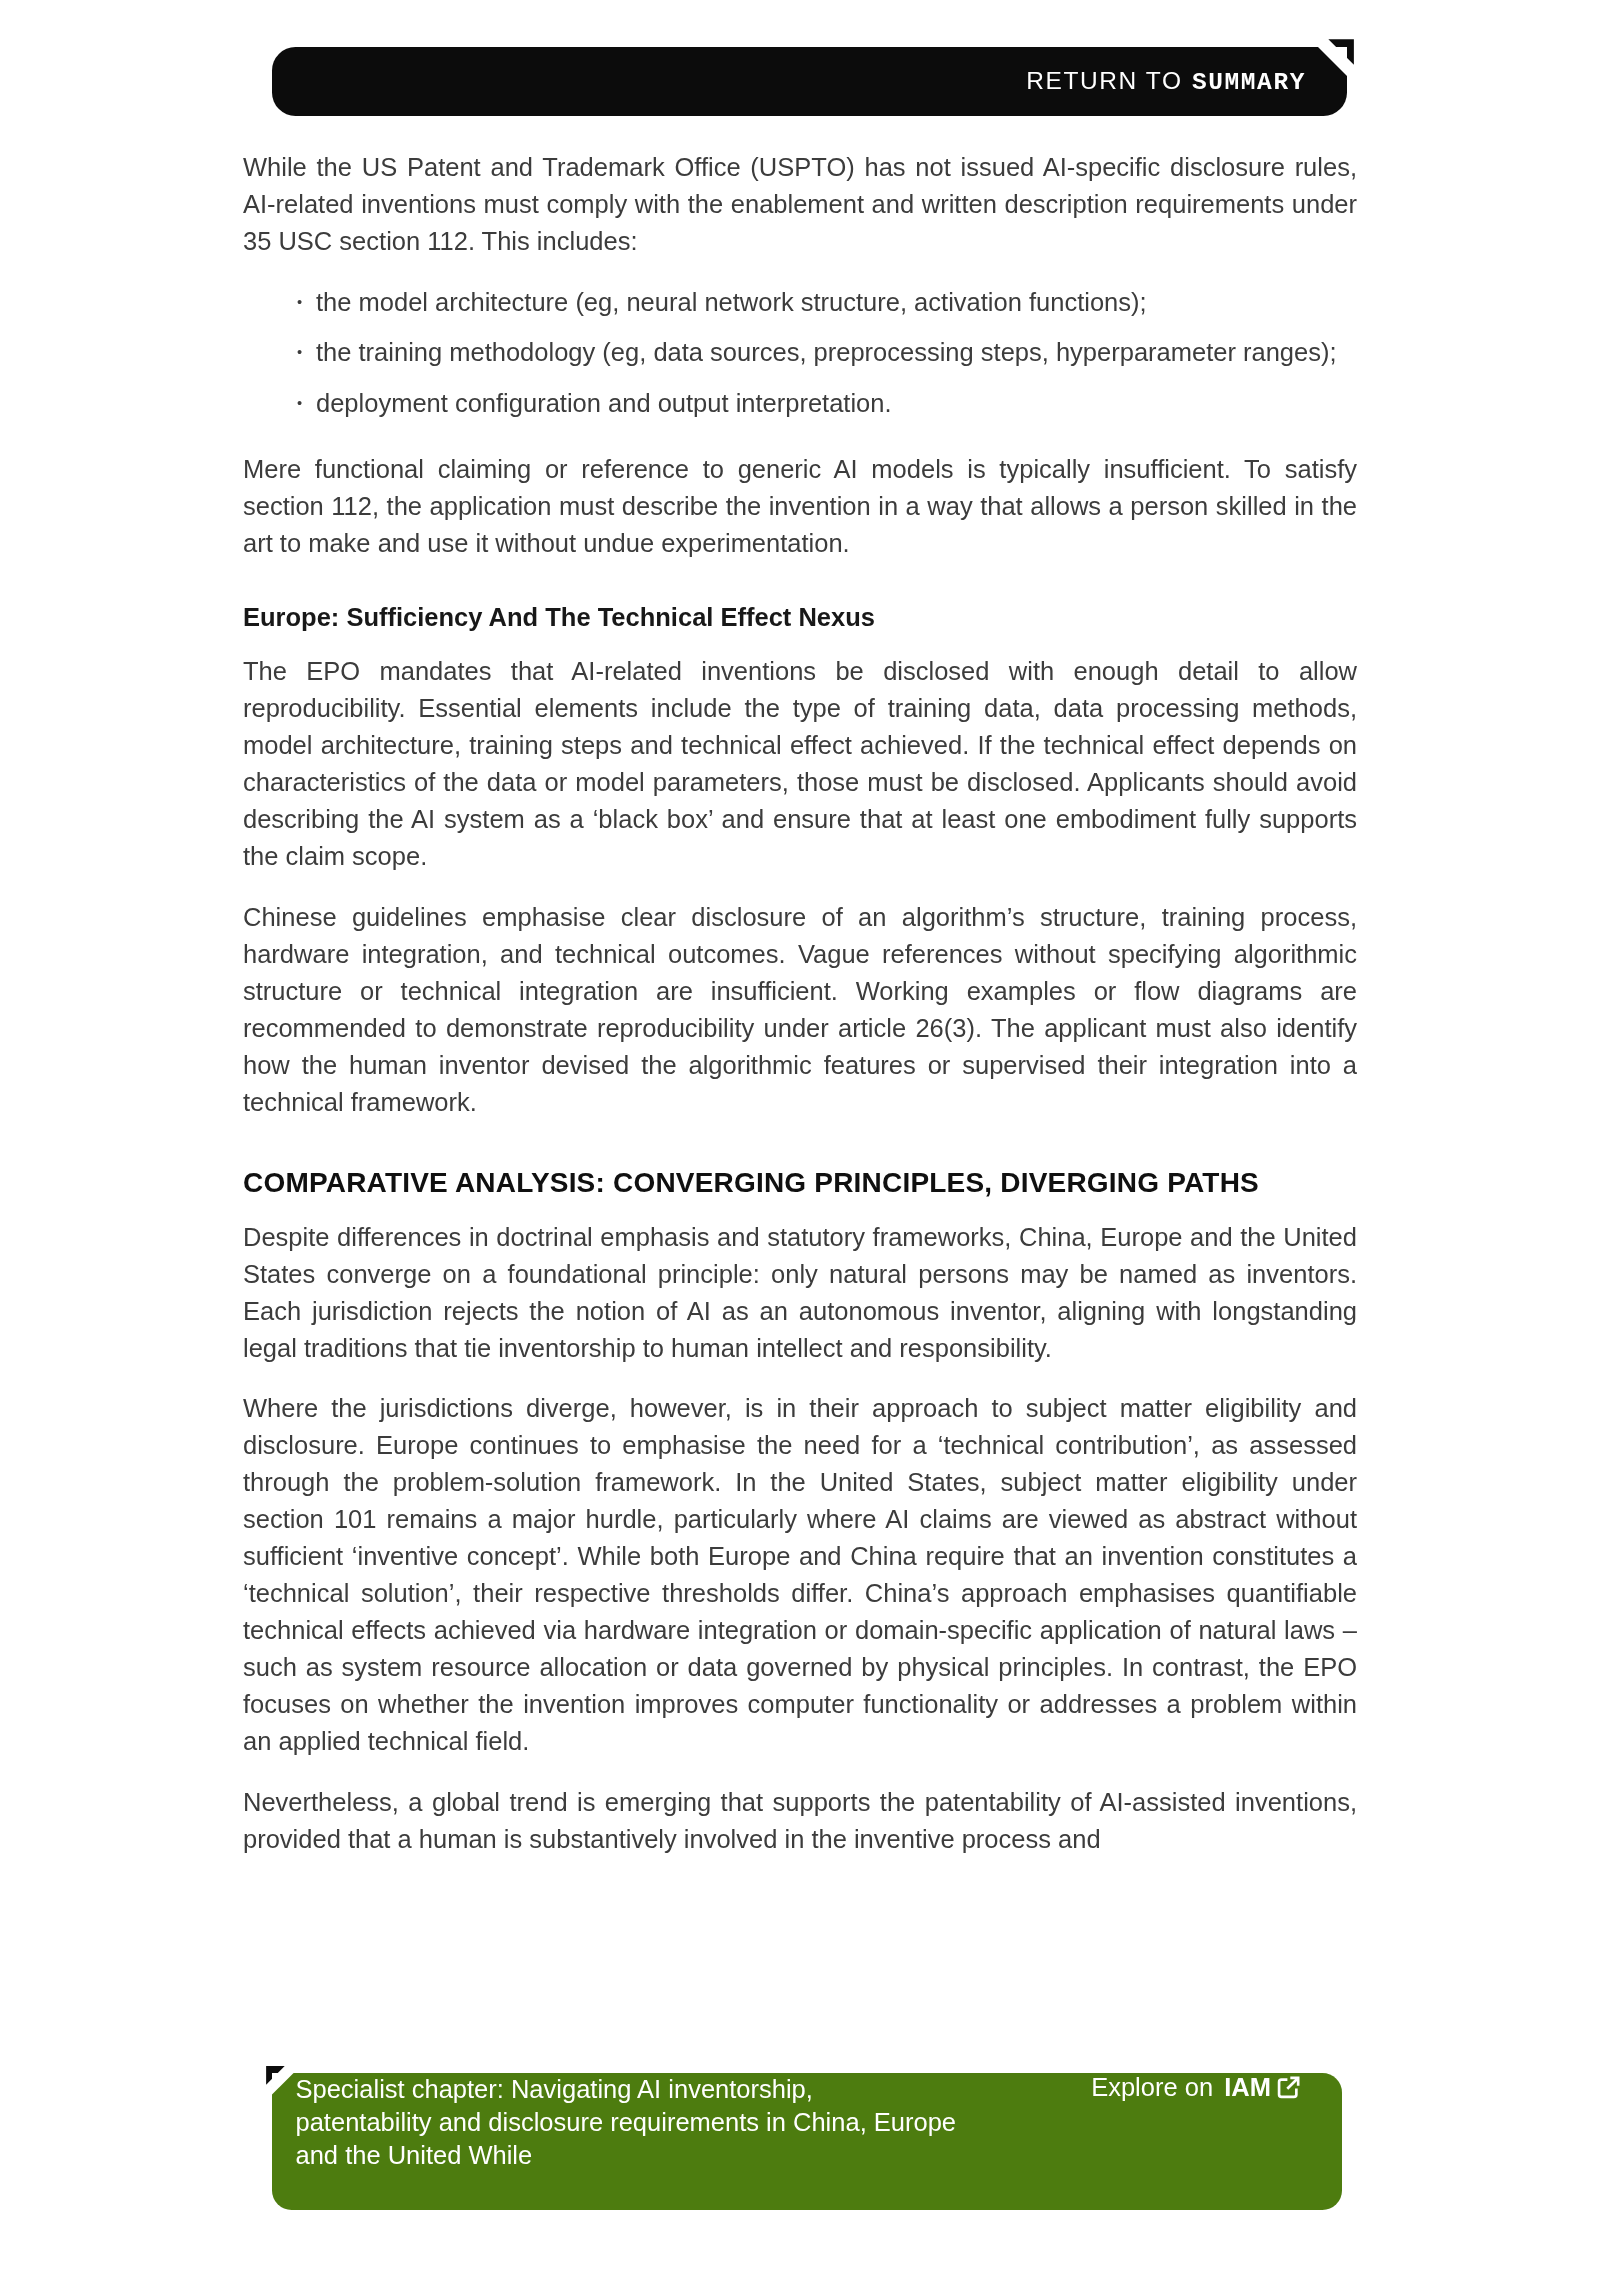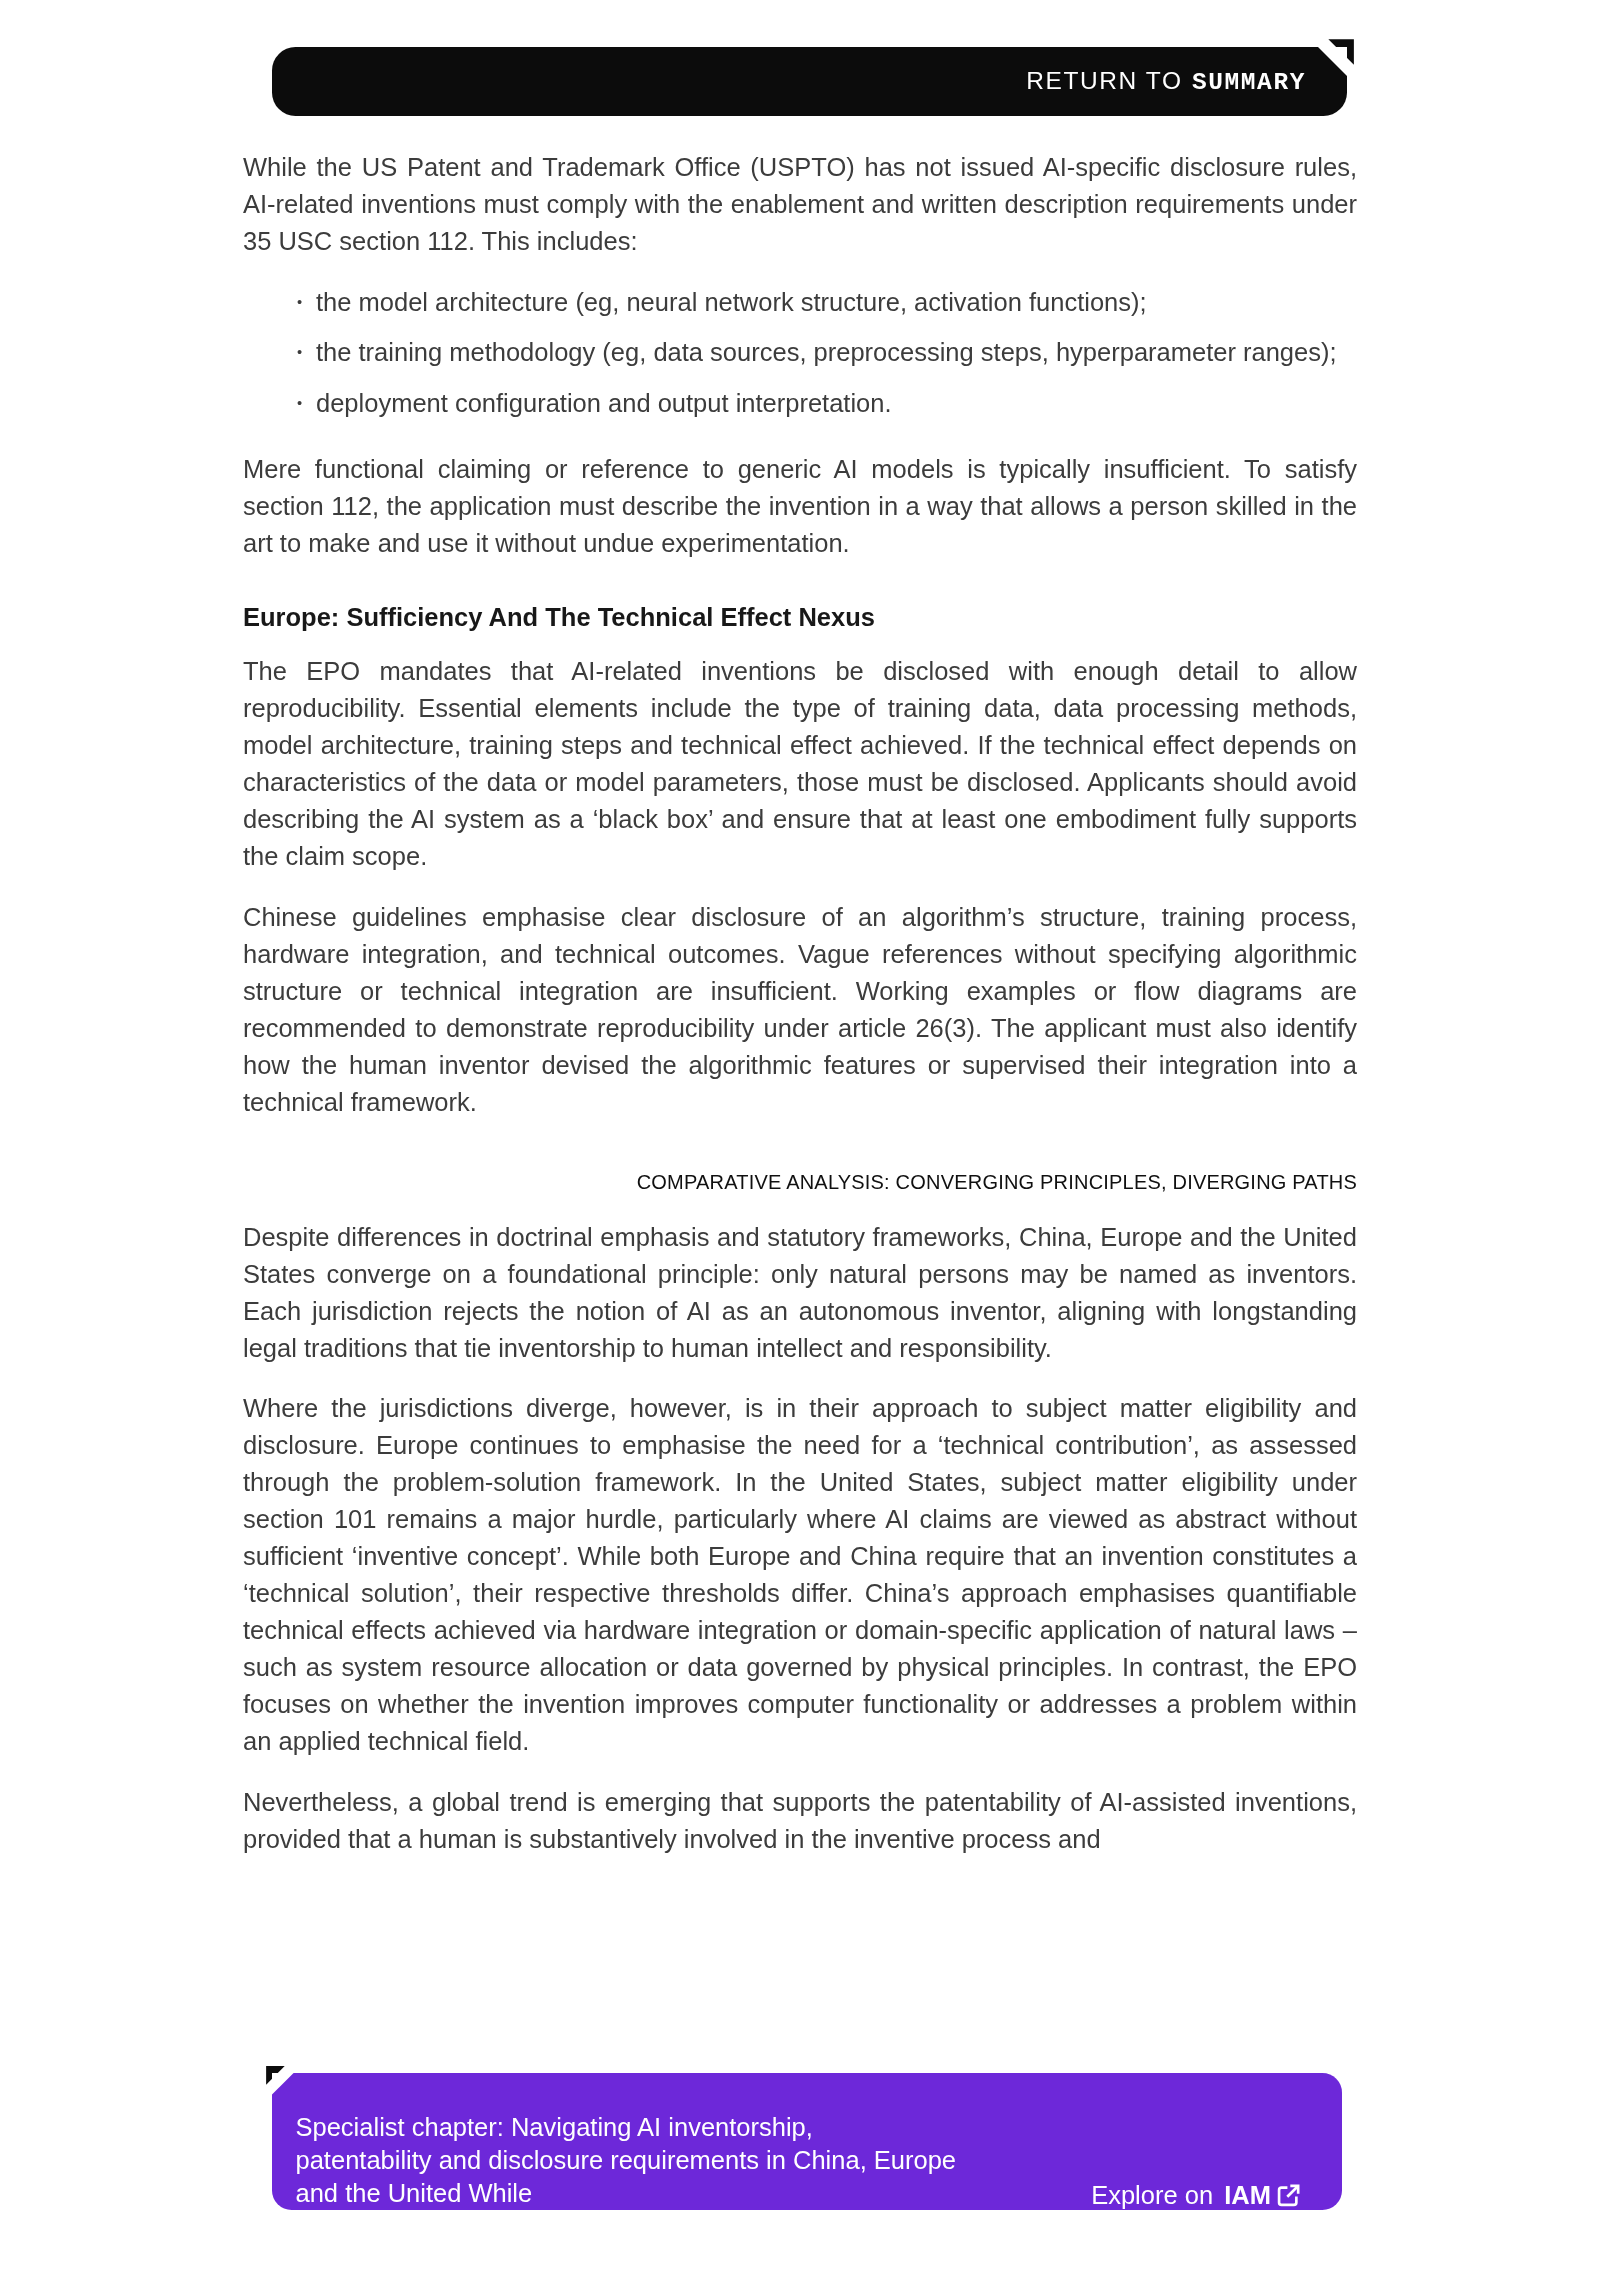--- a/index.html
+++ b/index.html
@@ -79,37 +79,37 @@
     color: #3c3c3c;
   }
   h3.sub {
     font-size: 25.5px;
     font-weight: 700;
     color: #181818;
     margin: 37px 0 17.6px 0;
     text-align: left;
   }
   h2.caps {
-    font-size: 20px;
-    font-weight: 400;
+    font-size: 28px;
+    font-weight: 700;
     color: #101010;
     margin: 43px 0 17.6px 0;
-    text-align: right;
+    text-align: left;
     letter-spacing: 0.2px;
   }
 
   
   .bottombar {
     position: absolute;
     left: 272px; top: 2073px;
     width: 1070px; height: 137px;
-    background: #6d28d9;
+    background: #4d7c0f;
     border-radius: 13.7px 19.6px 19.6px 19.6px;
     display: flex;
-    align-items: flex-end;
+    align-items: flex-start;
     justify-content: space-between;
     padding: 0 39px 0 23.5px;
     box-sizing: border-box;
   }
   .bottombar::after {          
     content: "";
     position: absolute;
     top: 0; left: 0;
     width: 21.6px; height: 21.6px;
     background: #ffffff;

